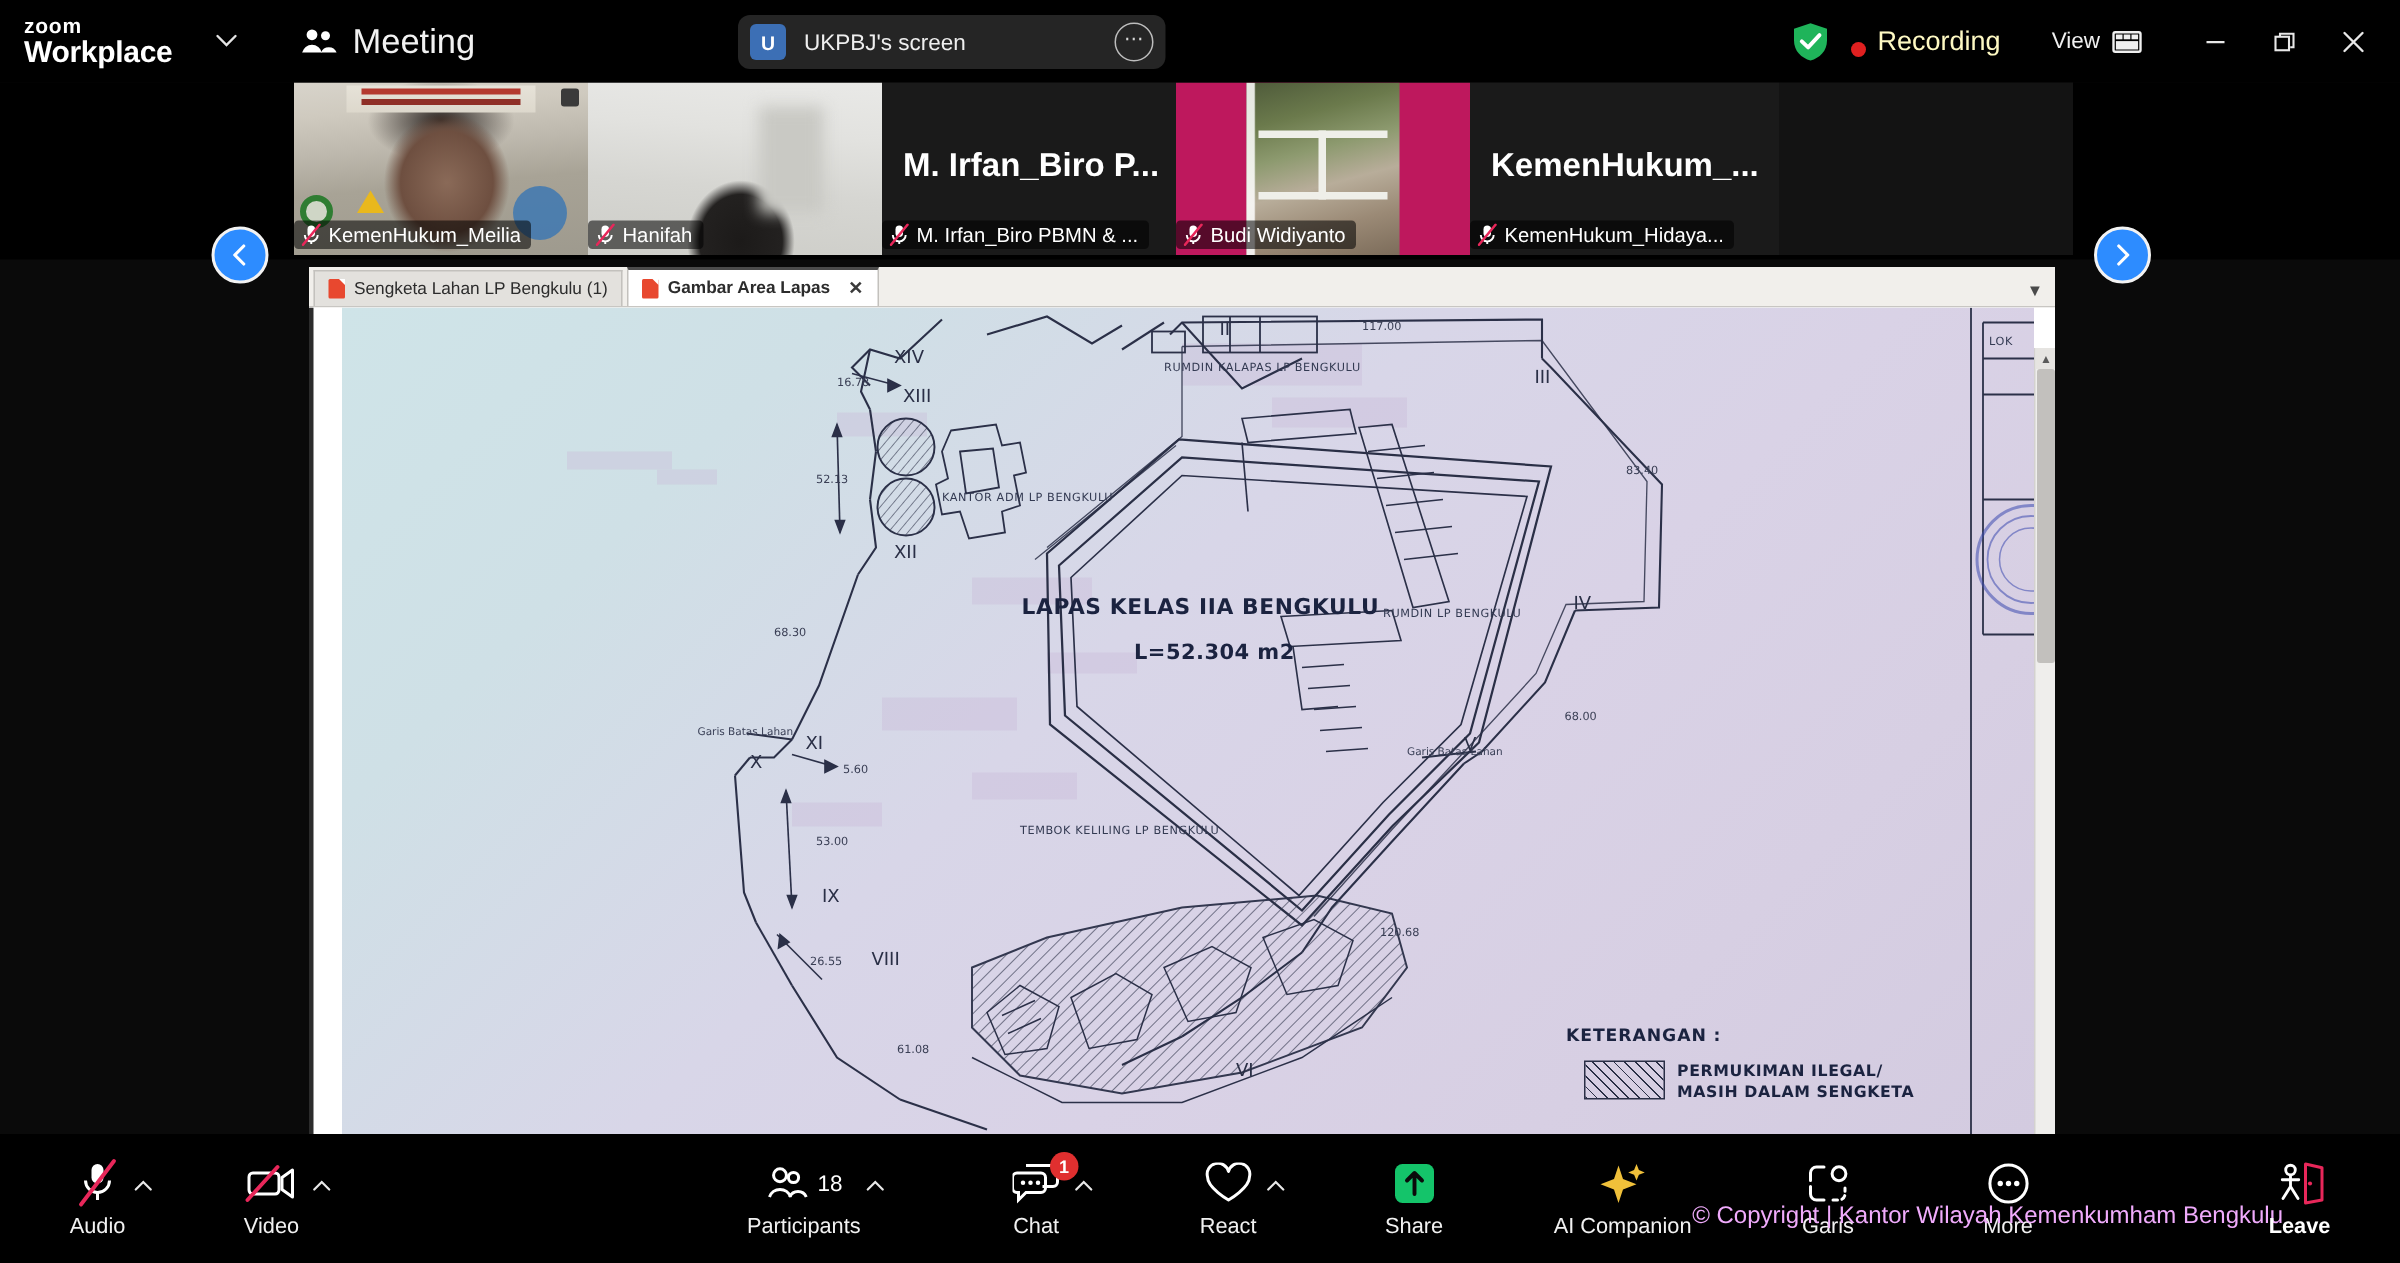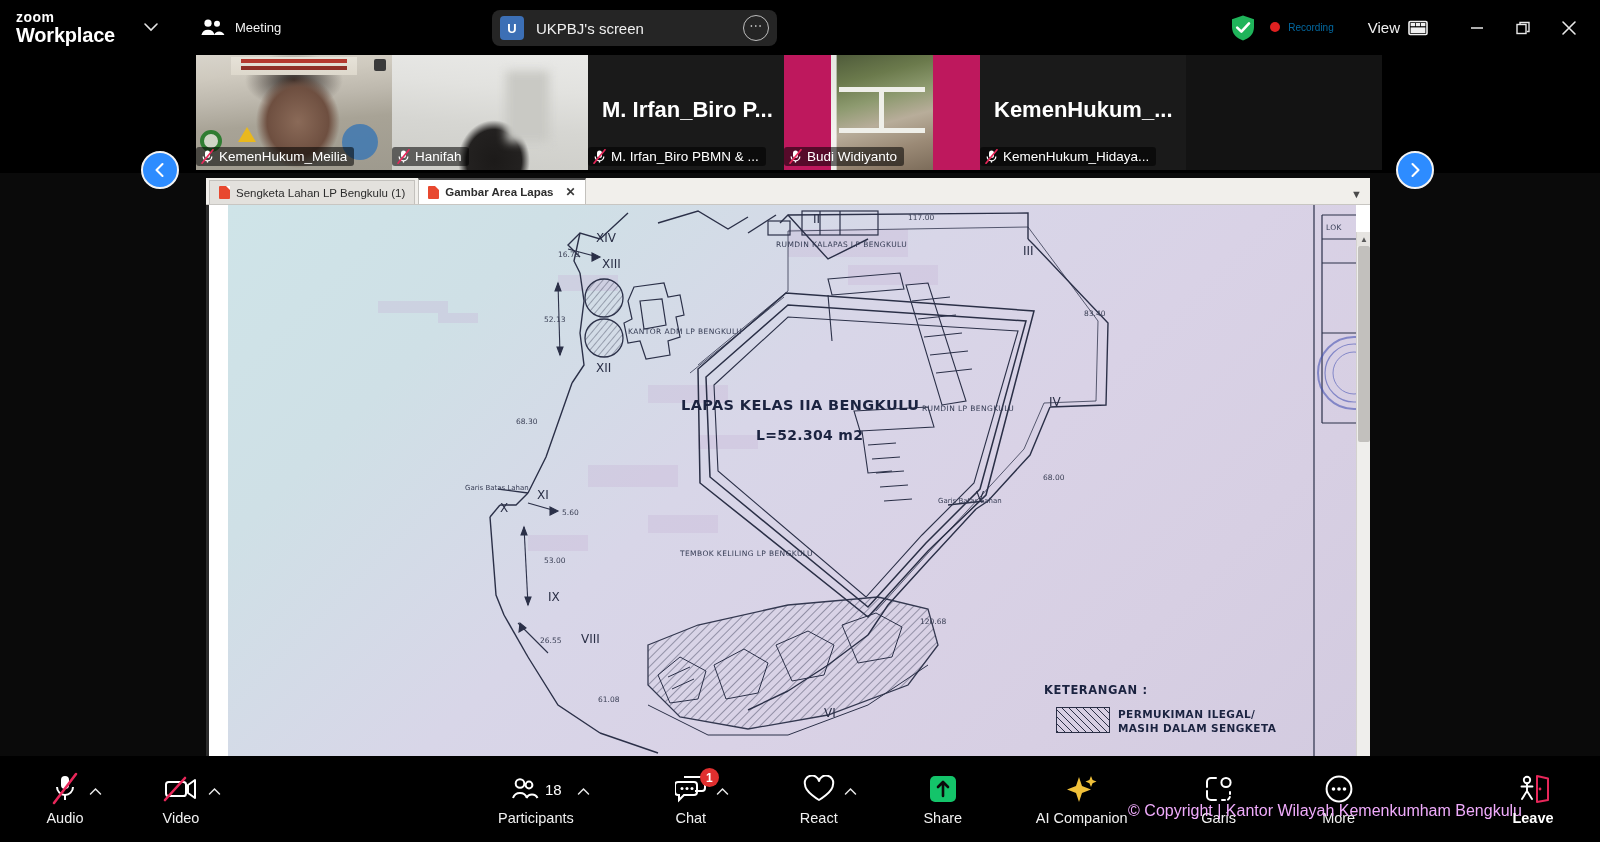--- a/index.html
+++ b/index.html
@@ -40,21 +40,21 @@
     margin-top: 1px;
   }
   .tb-caret {
     margin-left: 28px;
     color: #e4e4e4;
     font-size: 13px;
   }
   .tb-meeting {
     display: flex; align-items: center; gap: 10px;
     margin-left: 40px;
-    color: #f2f2f2; font-size: 13px;
+    color: #f2f2f2; font-size: 23px;
   }
   .tb-meeting svg { display: block; }
 
   .share-pill {
     position: absolute;
     left: 492px; top: 10px;
     width: 285px; height: 36px;
     background: #252525;
     border-radius: 8px;
     display: flex; align-items: center;
@@ -85,23 +85,23 @@
     padding-bottom: 5px;
   }
 
   .tb-right {
     position: absolute; right: 0; top: 0;
     height: 55px;
     display: flex; align-items: center;
   }
   .shield { display: block; }
   .rec {
-    display: flex; align-items: flex-start; gap: 8px;
+    display: flex; align-items: flex-end; gap: 8px;
     margin-left: 14px;
-    color: #0369a1; font-size: 10px;
+    color: #fef9c3; font-size: 18px;
   }
   .rec .dot {
     width: 10px; height: 10px; border-radius: 50%;
     background: #e02020;
   }
   .view-btn {
     display: flex; align-items: center; gap: 8px;
     margin-left: 34px;
     color: #f0f0f0; font-size: 15px;
   }

